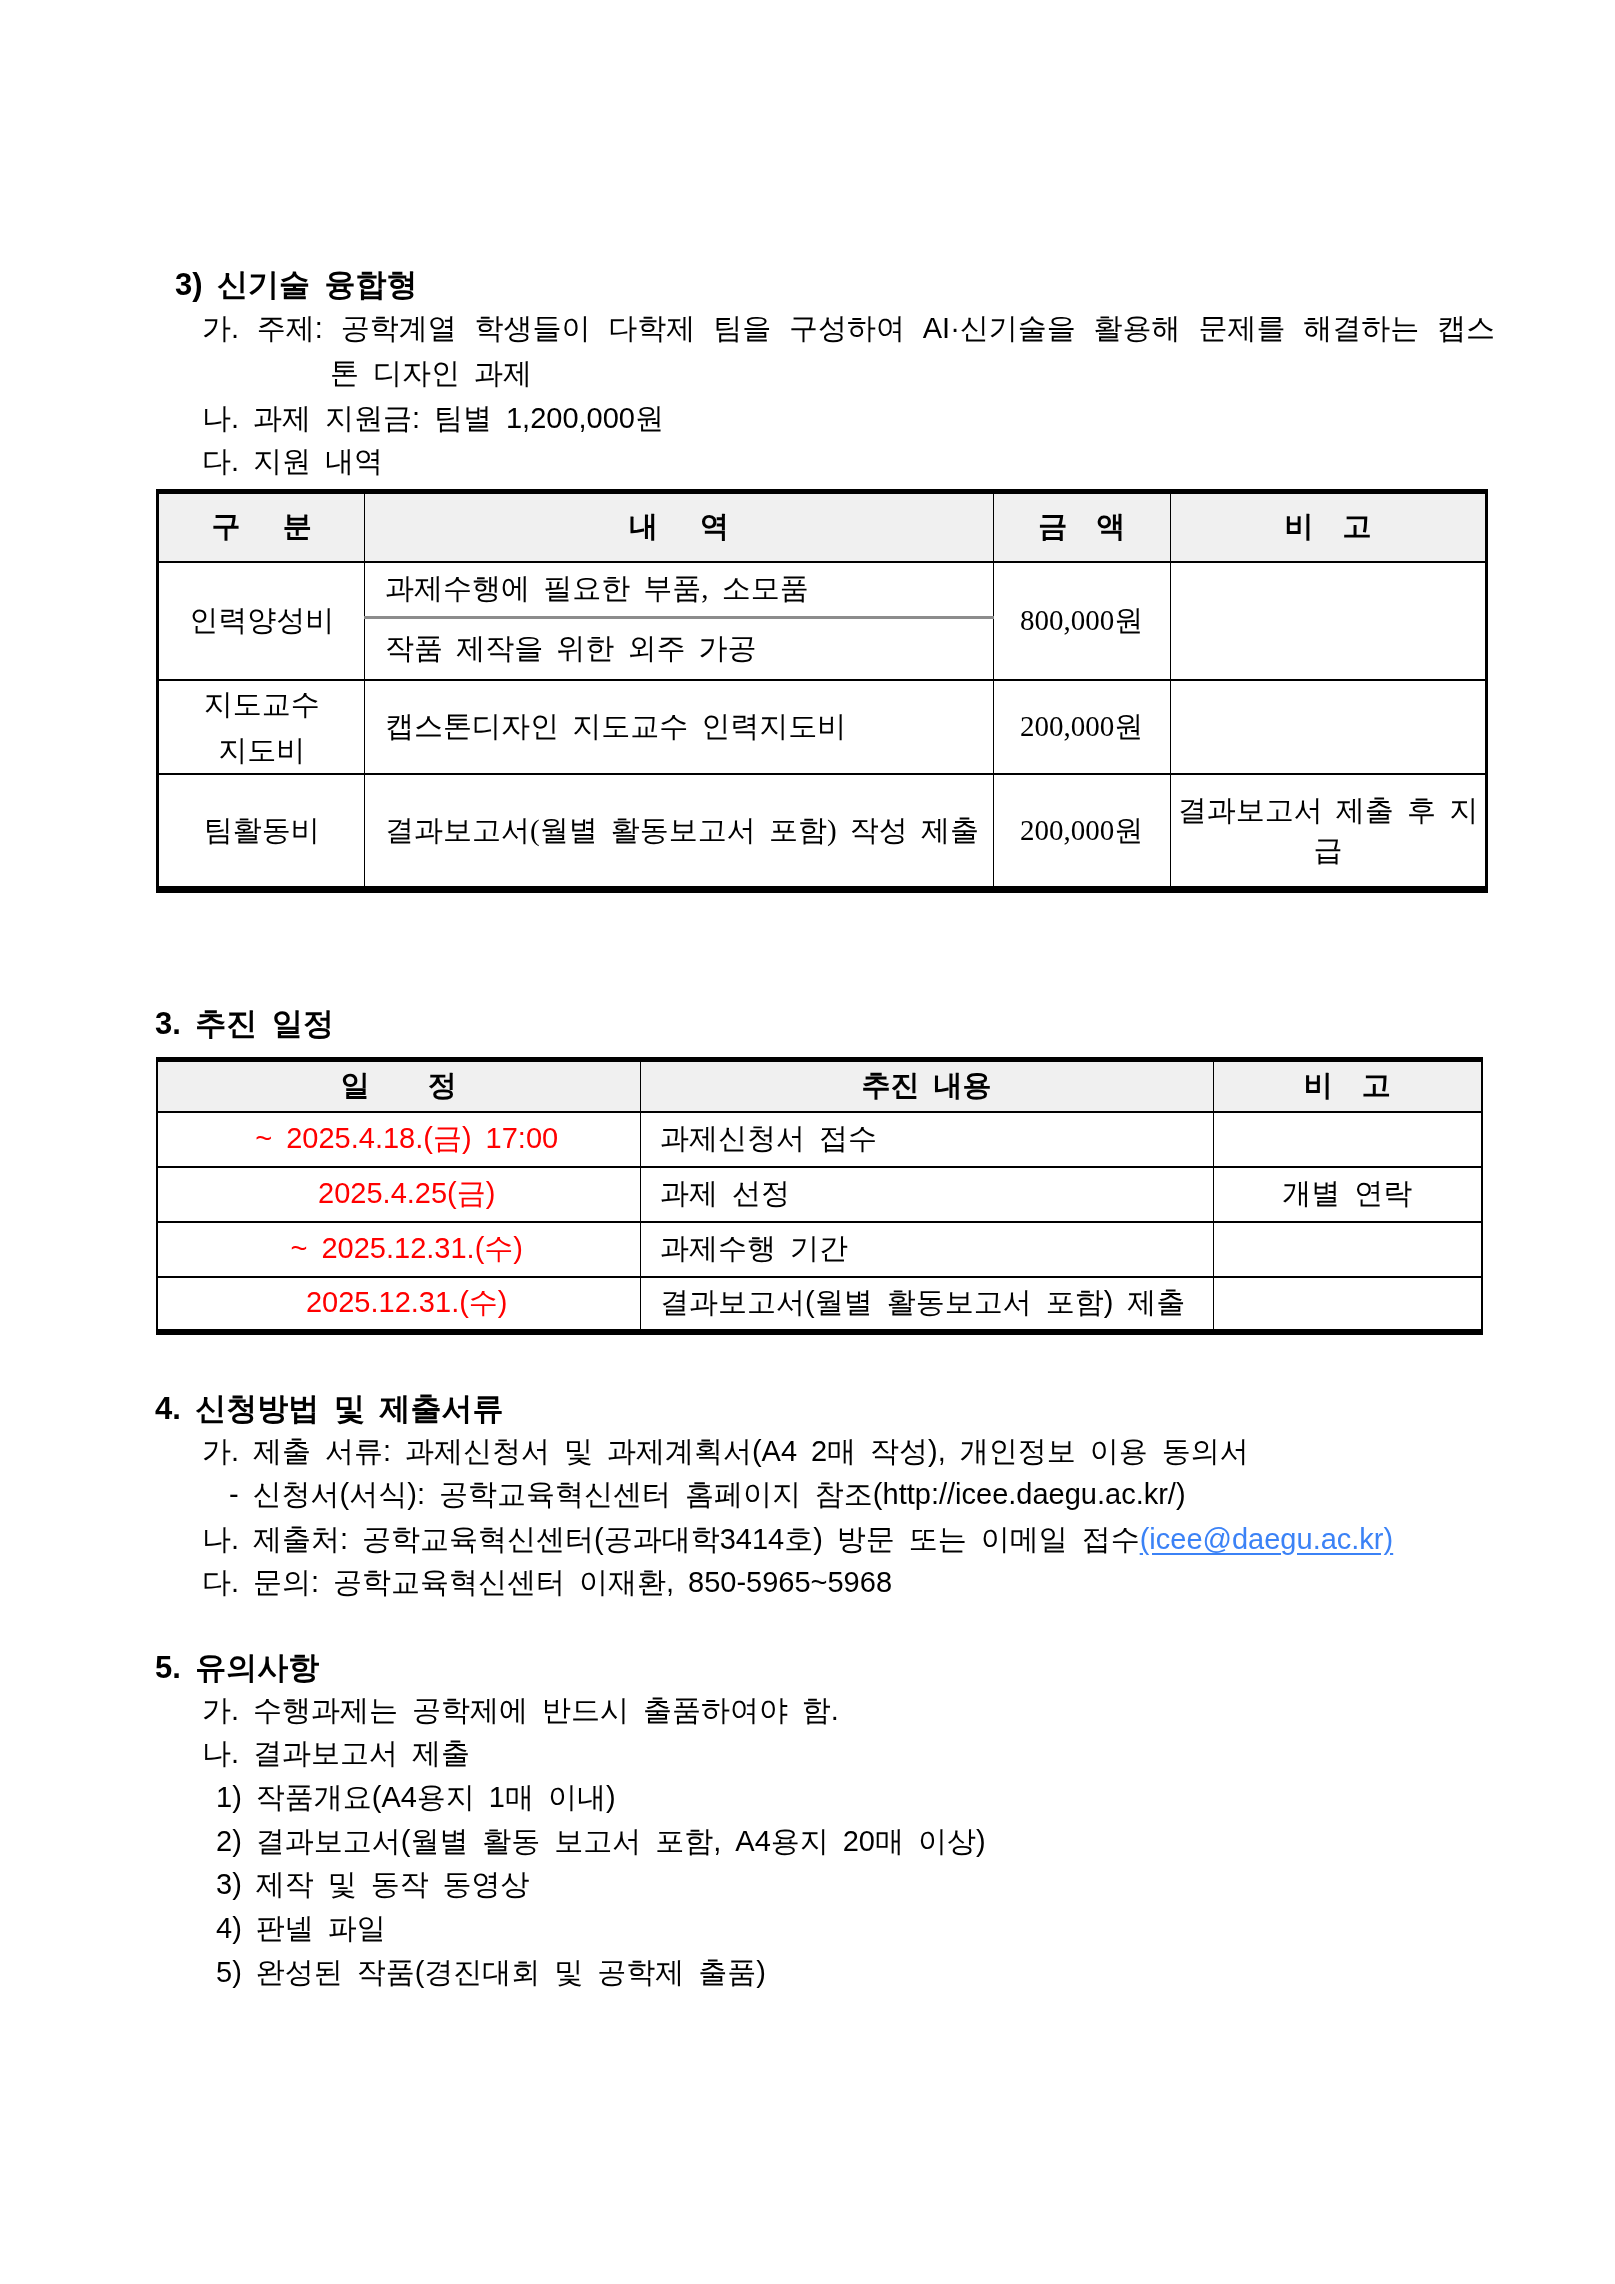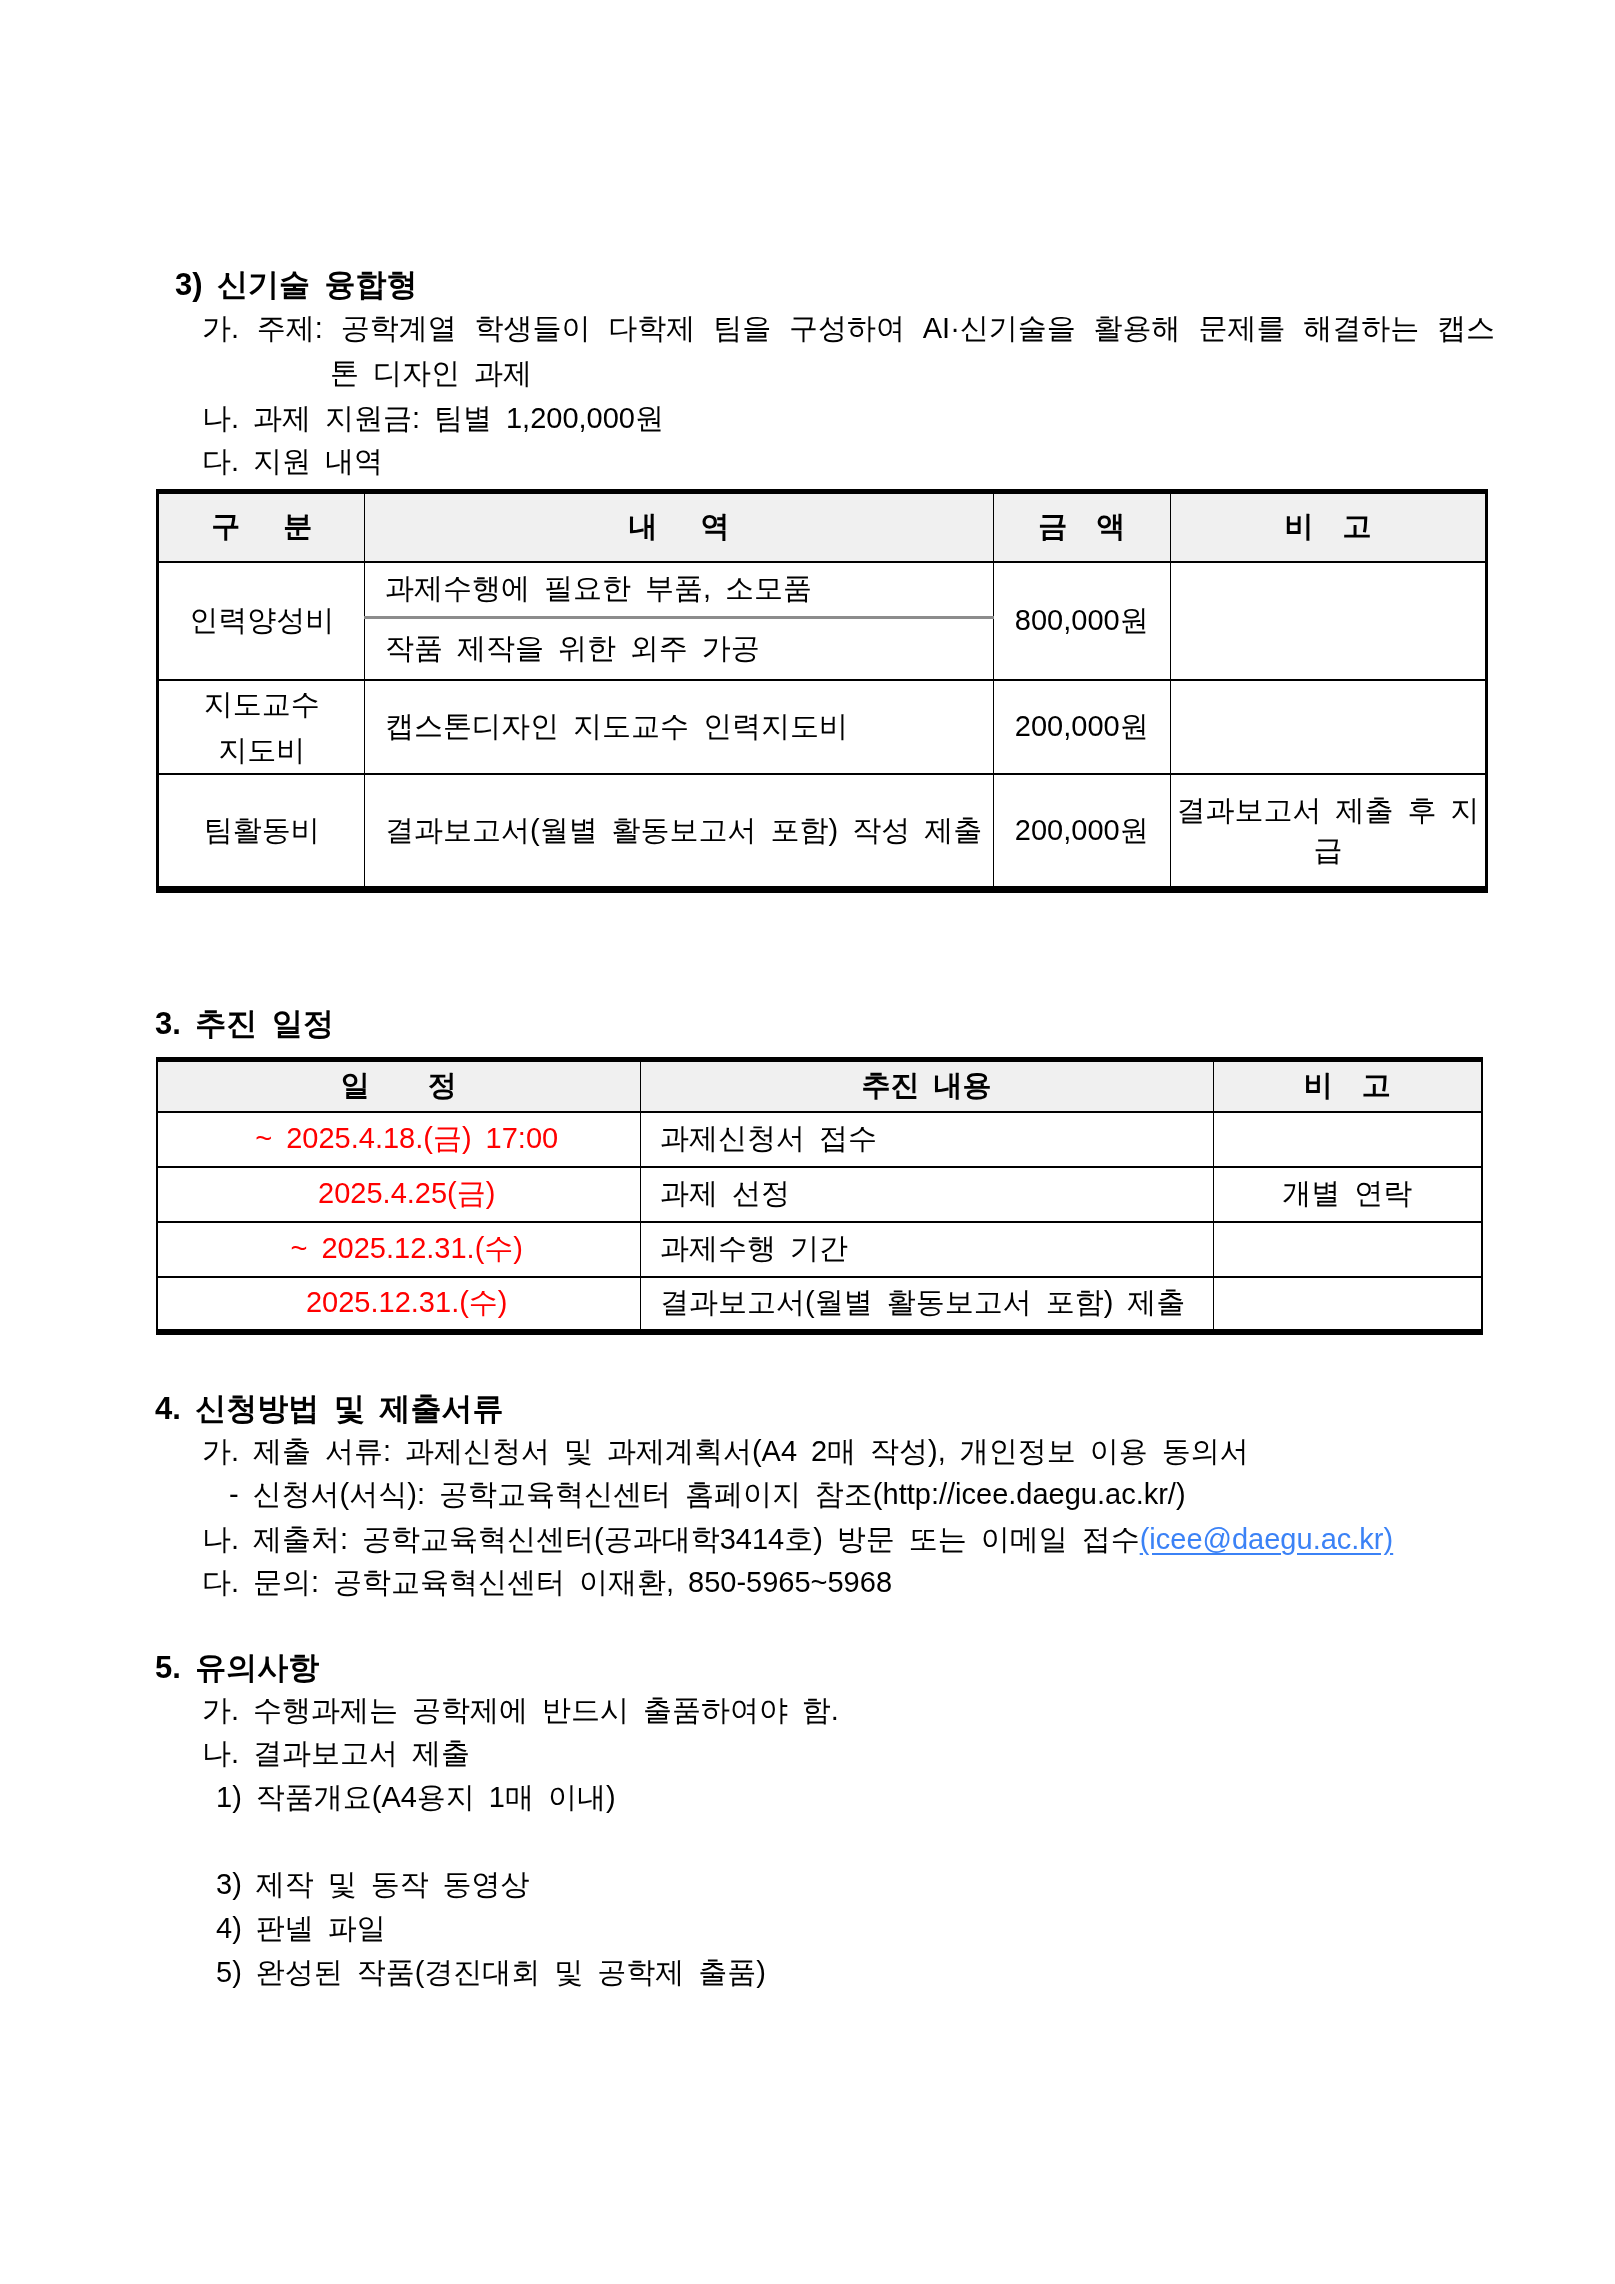--- a/index.html
+++ b/index.html
@@ -75,21 +75,21 @@
   <div class="abs heading" style="left:175px; top:264px;">3) 신기술 융합형</div>
 
   <div class="abs body-line justify-line" style="left:202px; top:310px; width:1293px;">가. 주제: 공학계열 학생들이 다학제 팀을 구성하여 AI·신기술을 활용해 문제를 해결하는 캡스</div>
 
   <div class="abs body-line" style="left:324px; top:355px;margin-left:6px;">톤 디자인 과제</div>
 
   <div class="abs body-line" style="left:202px; top:400px;">나. 과제 지원금: 팀별 1,200,000원</div>
 
   <div class="abs body-line" style="left:202px; top:443px;">다. 지원 내역</div>
 
-  <table class="doc abs" id="support-table" style="left:156px; top:489px; width:1332px;">
+  <table class="doc abs" id="support-table" style="left:156px; top:489px; width:1332px;font-family:Liberation Serif, serif;">
     <colgroup>
       <col style="width:206px">
         <col style="width:624px">
         <col style="width:176px">
         <col style="width:314px">
     </colgroup>
     <tbody>
         <tr class="hdr" style="height:70px">
       <td>구　 분</td>
       <td>내　 역</td>
@@ -170,20 +170,21 @@
   <div class="abs body-line" style="left:202px; top:1564px;">다. 문의: 공학교육혁신센터 이재환, 850-5965~5968</div>
 
   <div class="abs heading" style="left:155px; top:1647px;">5. 유의사항</div>
 
   <div class="abs body-line" style="left:202px; top:1692px;">가. 수행과제는 공학제에 반드시 출품하여야 함.</div>
 
   <div class="abs body-line" style="left:202px; top:1735px;">나. 결과보고서 제출</div>
 
   <div class="abs body-line" style="left:216px; top:1779px;">1) 작품개요(A4용지 1매 이내)</div>
 
+  <div class="abs body-line" style="left:216px; top:1823px;">2) 결과보고서(월별 활동 보고서 포함, A4용지 20매 이상)</div>
 
   <div class="abs body-line" style="left:216px; top:1866px;">3) 제작 및 동작 동영상</div>
 
   <div class="abs body-line" style="left:216px; top:1910px;">4) 판넬 파일</div>
 
   <div class="abs body-line" style="left:216px; top:1954px;">5) 완성된 작품(경진대회 및 공학제 출품)</div>
 
 </div>
 
 

